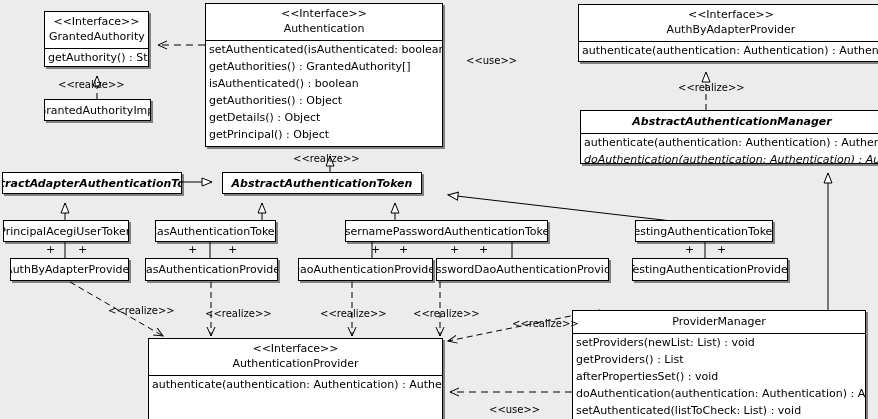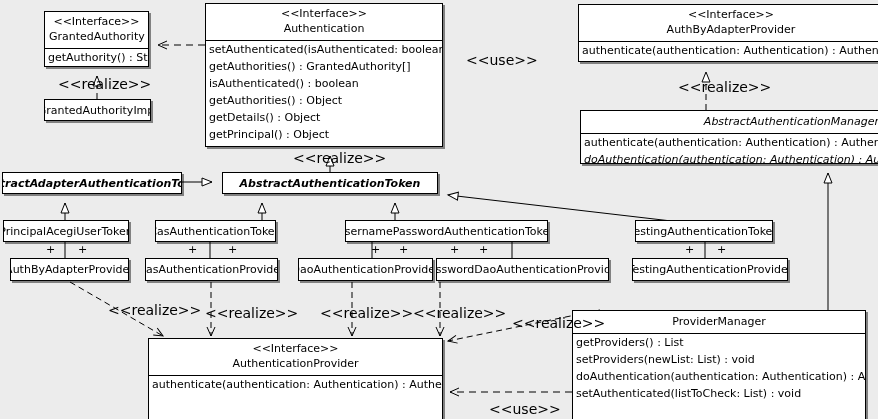--- a/index.html
+++ b/index.html
@@ -24,40 +24,40 @@
   .hdr{
     padding:2px 4px 3px 4px;
     text-align:center;
     font-size:11px;
     line-height:14px;
     color:#000;
     white-space:nowrap;
   }
   .stereo{display:block;font-size:11px;line-height:15px;}
   .cname{display:block;font-size:11px;line-height:16px;}
-  .cname.abstract{font-style:italic;font-weight:normal;text-align:right;}
+  .cname.abstract{font-style:italic;font-weight:bold;}
   .sep{border-top:1px solid #000;height:0;font-size:0;line-height:0;}
   .ops{padding:0;}
   .op{
     font-size:11px;
     line-height:17px;
     padding:0 0 0 3px;
     white-space:nowrap;
     color:#000;
   }
   .op.abstract{font-style:italic;}
   .simple{
     display:flex;align-items:center;justify-content:center;
     font-size:11px;color:#000;white-space:nowrap;
   }
   .simple.abstract{font-style:italic;font-weight:bold;}
 
   .edgelabel{
     position:absolute;
-    font-size:14px;
+    font-size:10px;
     line-height:11px;
     color:#000;
     white-space:nowrap;
     background:transparent;
   }
   .plus{
     position:absolute;
     font-size:11px;
     line-height:11px;
     color:#000;
@@ -164,21 +164,21 @@
     <div class="ops">
       <div class="op">authenticate(authentication: Authentication) : Authentication</div>
       <div class="op abstract">doAuthentication(authentication: Authentication) : Authentication</div>
     </div>
   </div>
 
   <div class="node simple abstract" style="left:2px;top:172px;width:180px;height:22px;">
     <span>AbstractAdapterAuthenticationToken</span>
   </div>
 
-  <div class="node simple abstract" style="left:222px;top:172px;width:216px;height:22px;">
+  <div class="node simple abstract" style="left:222px;top:172px;width:200px;height:22px;">
     <span>AbstractAuthenticationToken</span>
   </div>
 
   <div class="node simple" style="left:3px;top:220px;width:126px;height:22px;">
     <span>PrincipalAcegiUserToken</span>
   </div>
   <div class="node simple" style="left:155px;top:220px;width:121px;height:22px;">
     <span>CasAuthenticationToken</span>
   </div>
   <div class="node simple" style="left:345px;top:220px;width:203px;height:22px;">
@@ -214,22 +214,23 @@
       <div class="op">authenticate(authentication: Authentication) : Authentication</div>
     </div>
   </div>
 
   <div class="node" style="left:572px;top:310px;width:294px;height:110px;">
     <div class="hdr" style="padding-top:3px;">
       <span class="cname">ProviderManager</span>
     </div>
     <div class="sep"></div>
     <div class="ops">
+      <div class="op">setProviders(newList: List) : void</div>
       <div class="op">getProviders() : List</div>
-      <div class="op">setProviders(newList: List) : void</div>
+      <div class="op">afterPropertiesSet() : void</div>
       <div class="op">doAuthentication(authentication: Authentication) : Authentication</div>
       <div class="op">setAuthenticated(listToCheck: List) : void</div>
     </div>
   </div>
 
   <div class="plus" style="left:46px;top:244px;">+</div>
   <div class="plus" style="left:78px;top:244px;">+</div>
   <div class="plus" style="left:188px;top:244px;">+</div>
   <div class="plus" style="left:228px;top:244px;">+</div>
   <div class="plus" style="left:371px;top:244px;">+</div>

